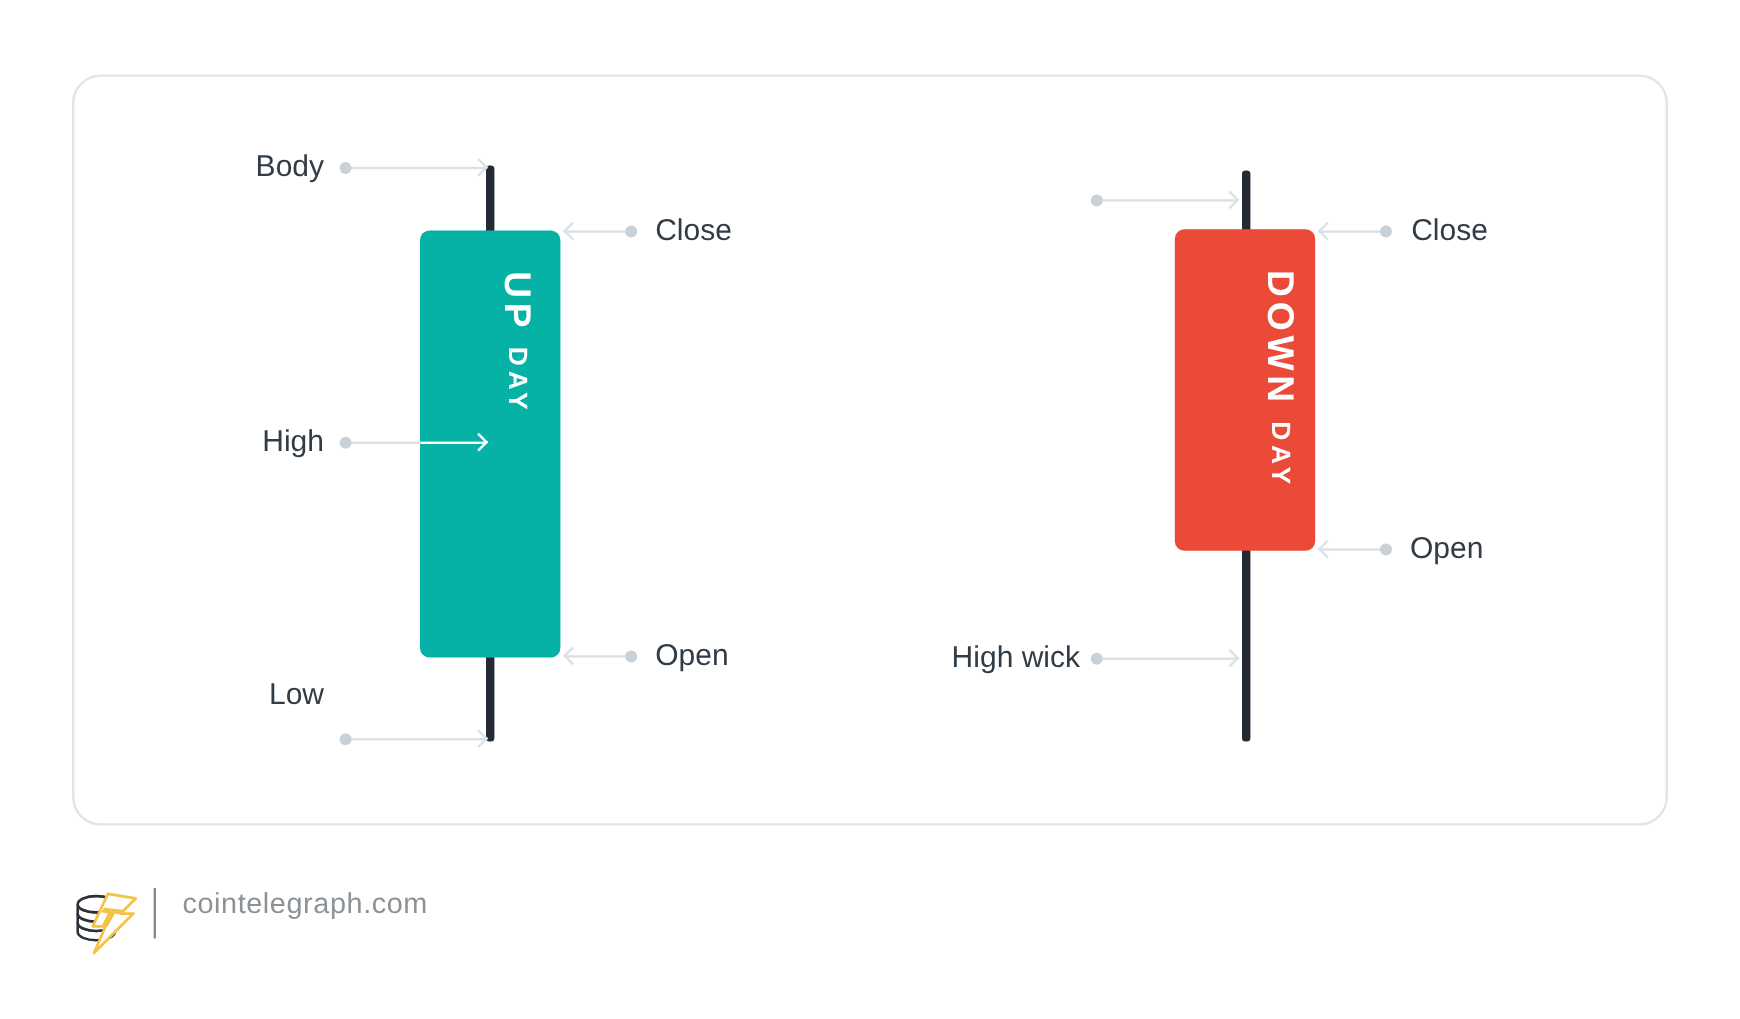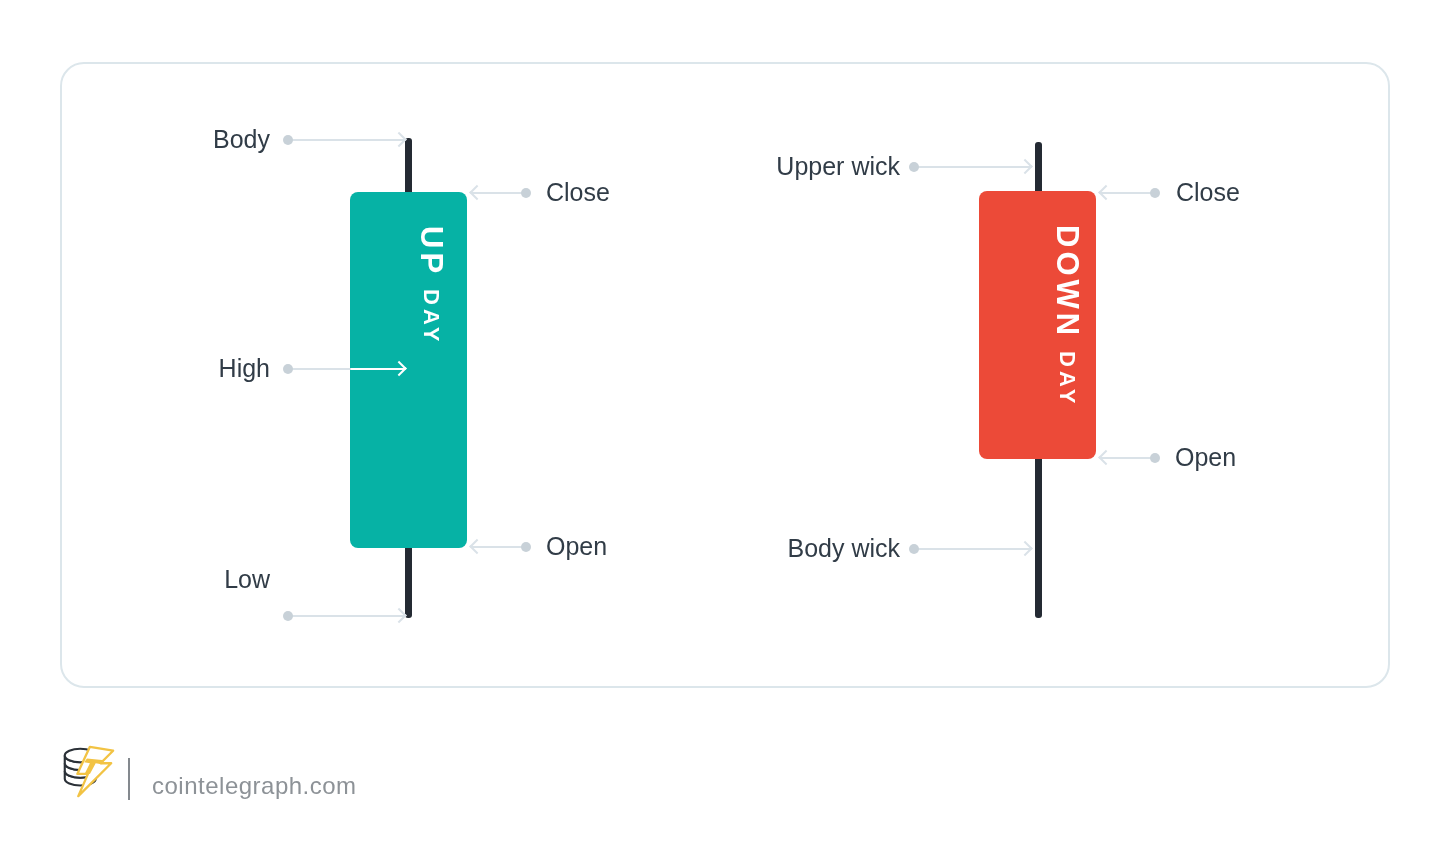--- a/index.html
+++ b/index.html
@@ -43,21 +43,21 @@
   .arrow.dir-left .dot{right:-3px;}
   .arrow .head{position:absolute;width:11px;height:11px;top:-5px;}
   .arrow.dir-right .head{right:-1px;border-top:2px solid var(--arrow);
     border-right:2px solid var(--arrow);transform:rotate(45deg) translate(-1px,1px);}
   .arrow.dir-left .head{left:-1px;border-top:2px solid var(--arrow);
     border-left:2px solid var(--arrow);transform:rotate(-45deg) translate(1px,1px);}
   .arrow.white{background:#ffffff;z-index:4;}
   .arrow.white .head{border-color:#ffffff;}
 
   .footer{position:absolute;left:58px;top:740px;height:60px;display:flex;
-    align-items:flex-end;z-index:3;}
+    align-items:flex-start;z-index:3;}
   .logo{width:58px;height:58px;}
   .footer-divider{width:2px;height:42px;background:var(--footer-divider);
     margin-left:12px;margin-right:22px;}
   .footer-site{font-size:24px;color:var(--footer-text);letter-spacing:0.5px;}
 </style>
 </head>
 <body>
 
 <div class="canvas">
 
@@ -104,39 +104,38 @@
     <span class="head"></span>
   </div>
 
   <div class="wick" style="left:1035px;top:142px;height:476px;"></div>
   <div class="candle-body down" style="left:979px;top:191px;height:268px;">
     <div class="candle-text" style="right:13px;">
       <span class="ct-main">DOWN</span><span class="ct-sub">DAY</span>
     </div>
   </div>
 
-  <div class="label r" style="left:690px;top:151px;width:210px;">Upper wick</div>
   <div class="arrow dir-right" style="left:912px;top:166px;width:119px;">
     <span class="dot"></span>
     <span class="head"></span>
   </div>
 
   <div class="label" style="left:1176px;top:177px;">Close</div>
   <div class="arrow dir-left" style="left:1100px;top:192px;width:57px;">
     <span class="dot"></span>
     <span class="head"></span>
   </div>
 
   <div class="label" style="left:1175px;top:442px;">Open</div>
   <div class="arrow dir-left" style="left:1100px;top:457px;width:57px;">
     <span class="dot"></span>
     <span class="head"></span>
   </div>
 
-  <div class="label r" style="left:690px;top:533px;width:210px;">Body wick</div>
+  <div class="label r" style="left:690px;top:533px;width:210px;">High wick</div>
   <div class="arrow dir-right" style="left:912px;top:548px;width:119px;">
     <span class="dot"></span>
     <span class="head"></span>
   </div>
 
   <div class="footer">
     <svg class="logo" viewBox="0 0 60 60" aria-hidden="true">
 
       <g fill="#ffffff" stroke="var(--logo-dark)" stroke-width="2.2">
         <path d="M7 38 a16 7 0 0 0 32 0 l0 -8 a16 7 0 0 1 -32 0 z"></path>

